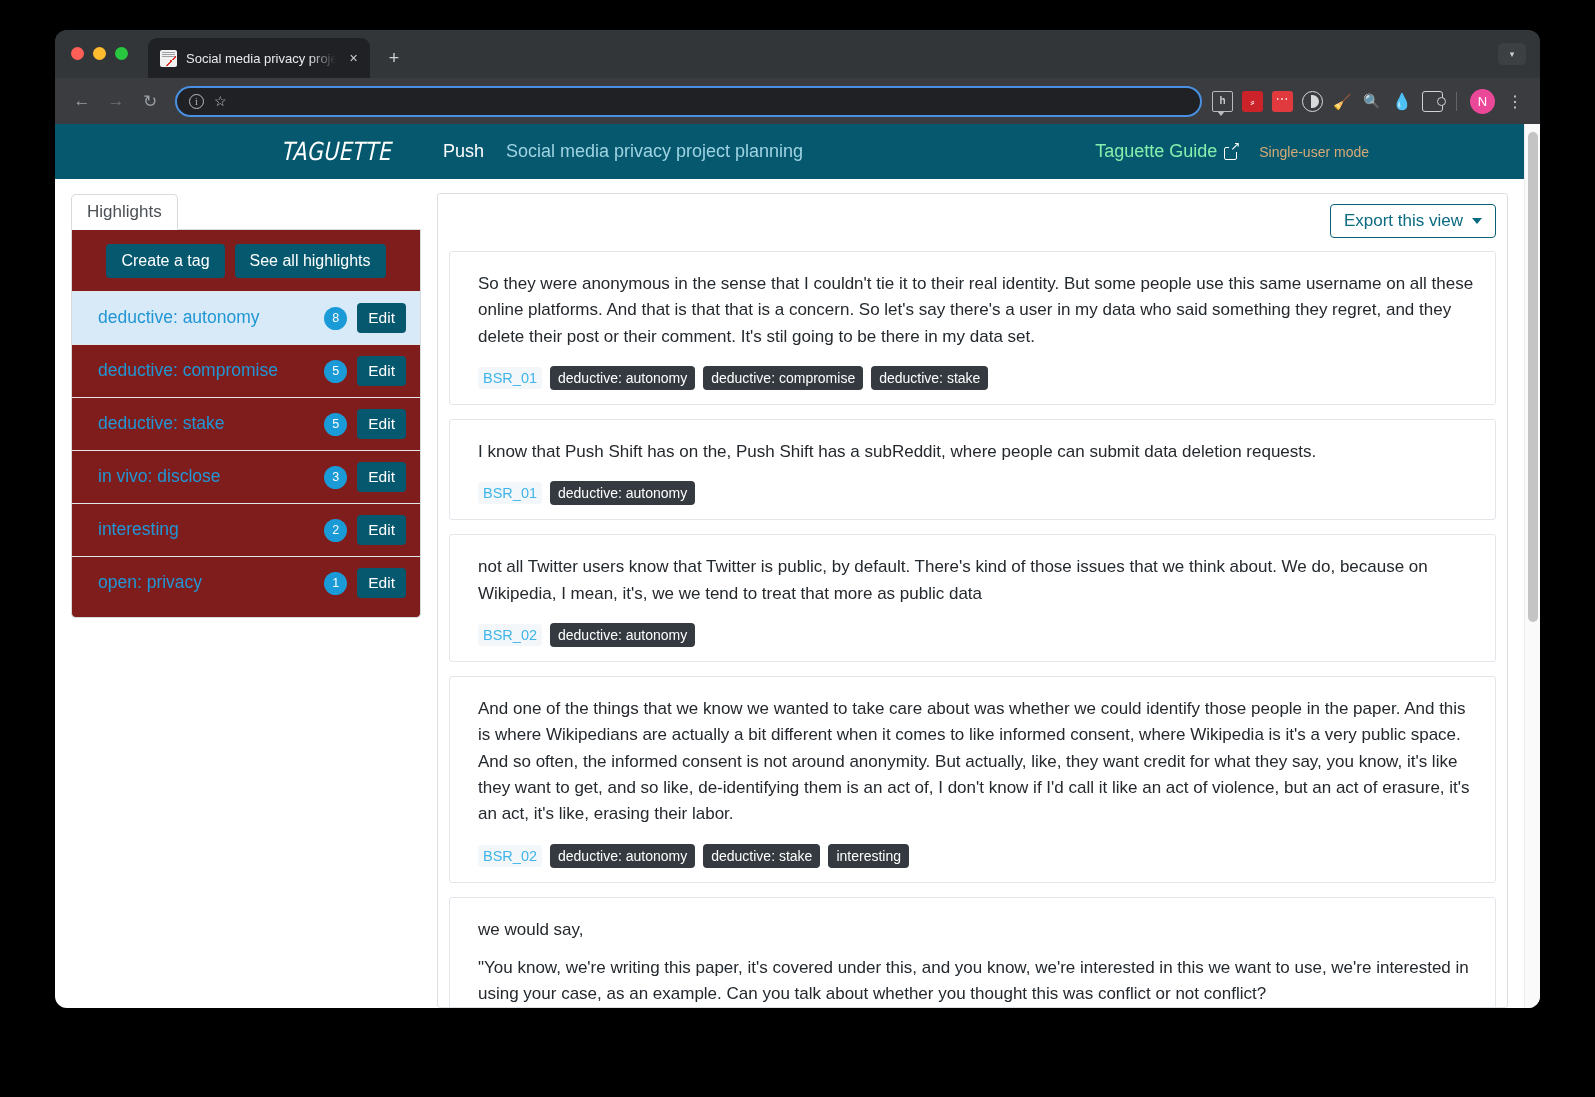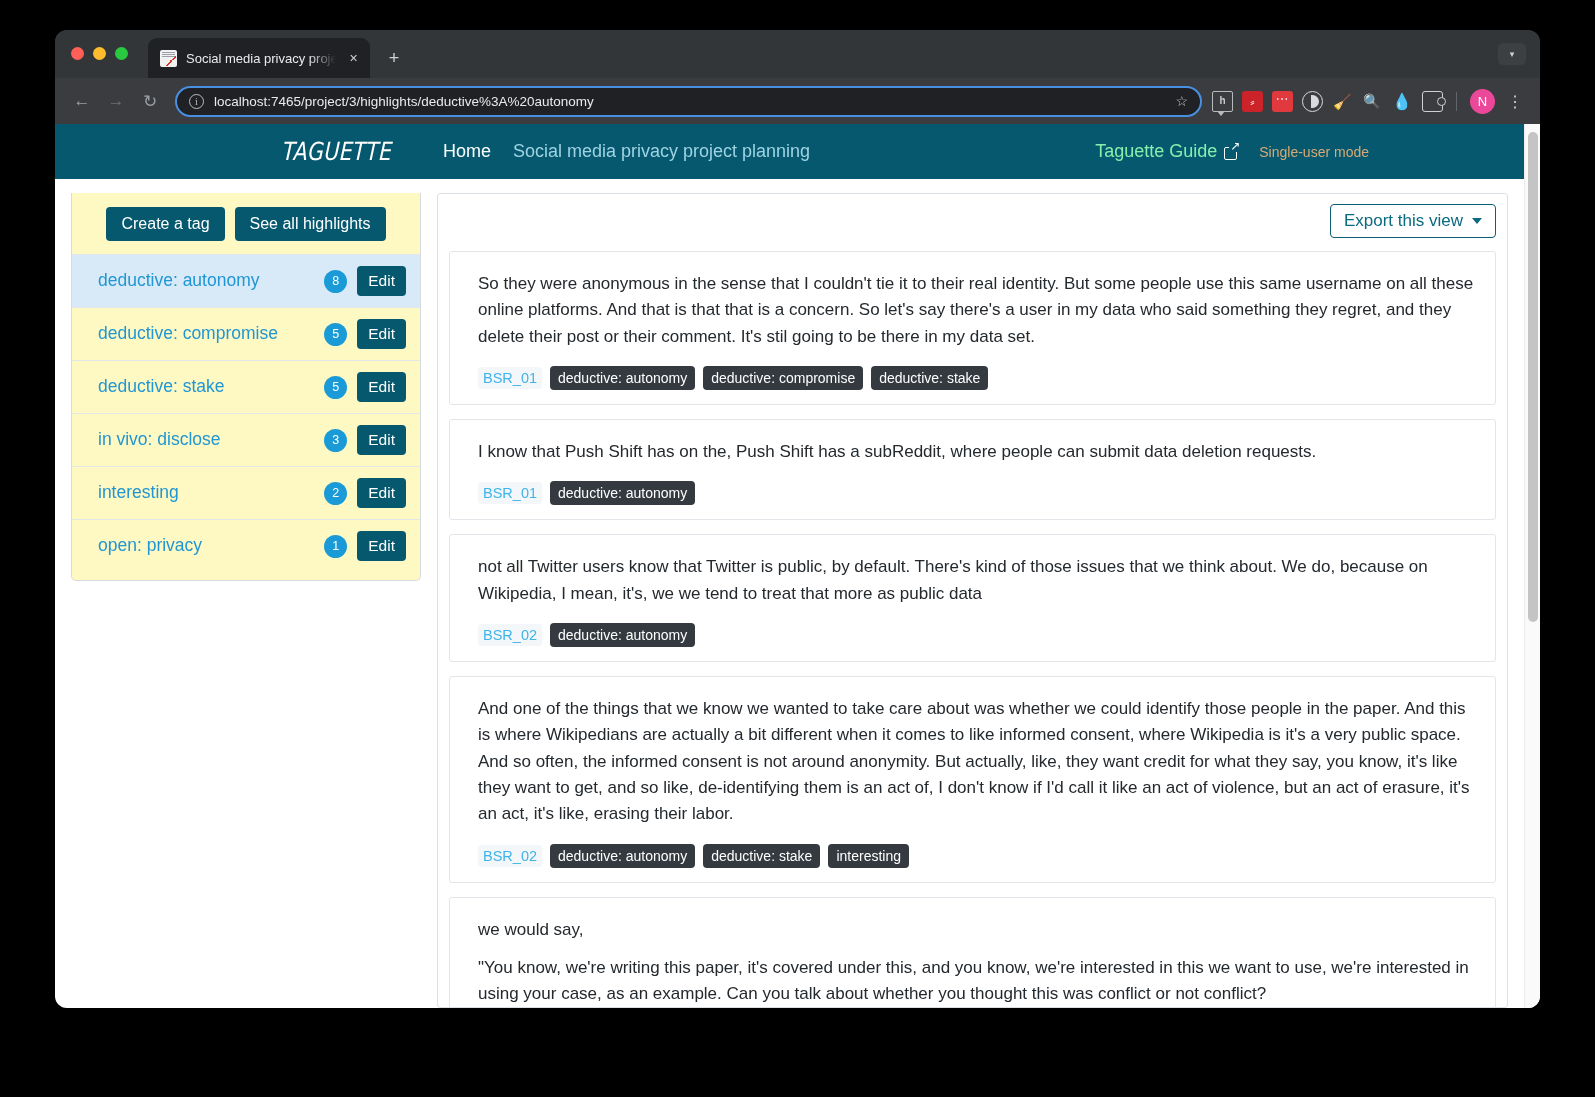--- a/index.html
+++ b/index.html
@@ -251,21 +251,21 @@
     border-bottom: 1px solid #fff;
     border-radius: 5px 5px 0 0;
     padding: 7px 15px 0 15px;
     font-size: 17px; color: #4a5055;
     position: relative; top: 1px;
   }
   #tag-card {
     border: 1px solid #d6dbe0;
     border-top: none;
     border-radius: 0 0 5px 5px;
-    background: #fef9c3;
+    background: #7f1d1d;
     padding-bottom: 8px;
   }
   #tag-buttons {
     display: flex; gap: 10px; justify-content: center;
     padding: 14px 8px 13px 8px;
   }
   .tag-btn {
     background: #05586e; color:#fff;
     border: none; border-radius: 4px;
     font-size: 16px;
@@ -393,21 +393,20 @@
     <div id="tab-strip-chevron">▾</div>
   </div>
 
   <div id="url-toolbar">
     <div class="nav-btn">←</div>
     <div class="nav-btn disabled">→</div>
     <div class="nav-btn">↻</div>
 
     <div id="omnibox">
       <span id="info-icon">i</span>
-      <span id="url-text">localhost:7465/project/3/highlights/deductive%3A%20autonomy</span>
       <span id="bookmark-star">☆</span>
     </div>
 
     <div id="ext-icons">
       <div class="ext-icon ei-hypothesis">h</div>
       <div class="ext-icon ei-pdf">⸗</div>
       <div class="ext-icon ei-dots">⋯</div>
       <div class="ext-icon ei-circle"></div>
       <div class="ext-icon ei-broom">🧹</div>
       <div class="ext-icon ei-magnify">🔍</div>
@@ -416,37 +415,40 @@
       <div id="ext-divider"></div>
       <div id="profile-avatar">N</div>
       <div id="browser-menu">⋮</div>
     </div>
   </div>
 
   <div id="page-viewport">
 
     <div id="taguette-navbar">
       <div id="taguette-logo">TAGUETTE</div>
-      <a id="nav-home">Home</a>
+      <a id="nav-home">Push</a>
       <a id="nav-project">Social media privacy project planning</a>
       <div id="nav-right">
         <a id="nav-guide">
           <span>Taguette Guide</span>
           <span id="external-link-icon"></span>
         </a>
         <span id="nav-mode">Single-user mode</span>
       </div>
     </div>
 
     <div id="page-body">
 
       <div id="left-col">
 
 
         <div id="highlights-panel">
+          <div id="highlights-tabbar">
+            <div id="highlights-tab">Highlights</div>
+          </div>
 
           <div id="tag-card">
             <div id="tag-buttons">
               <button class="tag-btn">Create a tag</button>
               <button class="tag-btn">See all highlights</button>
             </div>
             <div id="tag-rows">
                 <div class="tag-row active">
                   <a class="tag-row-name">deductive: autonomy</a>
                   <span class="tag-count">8</span>

